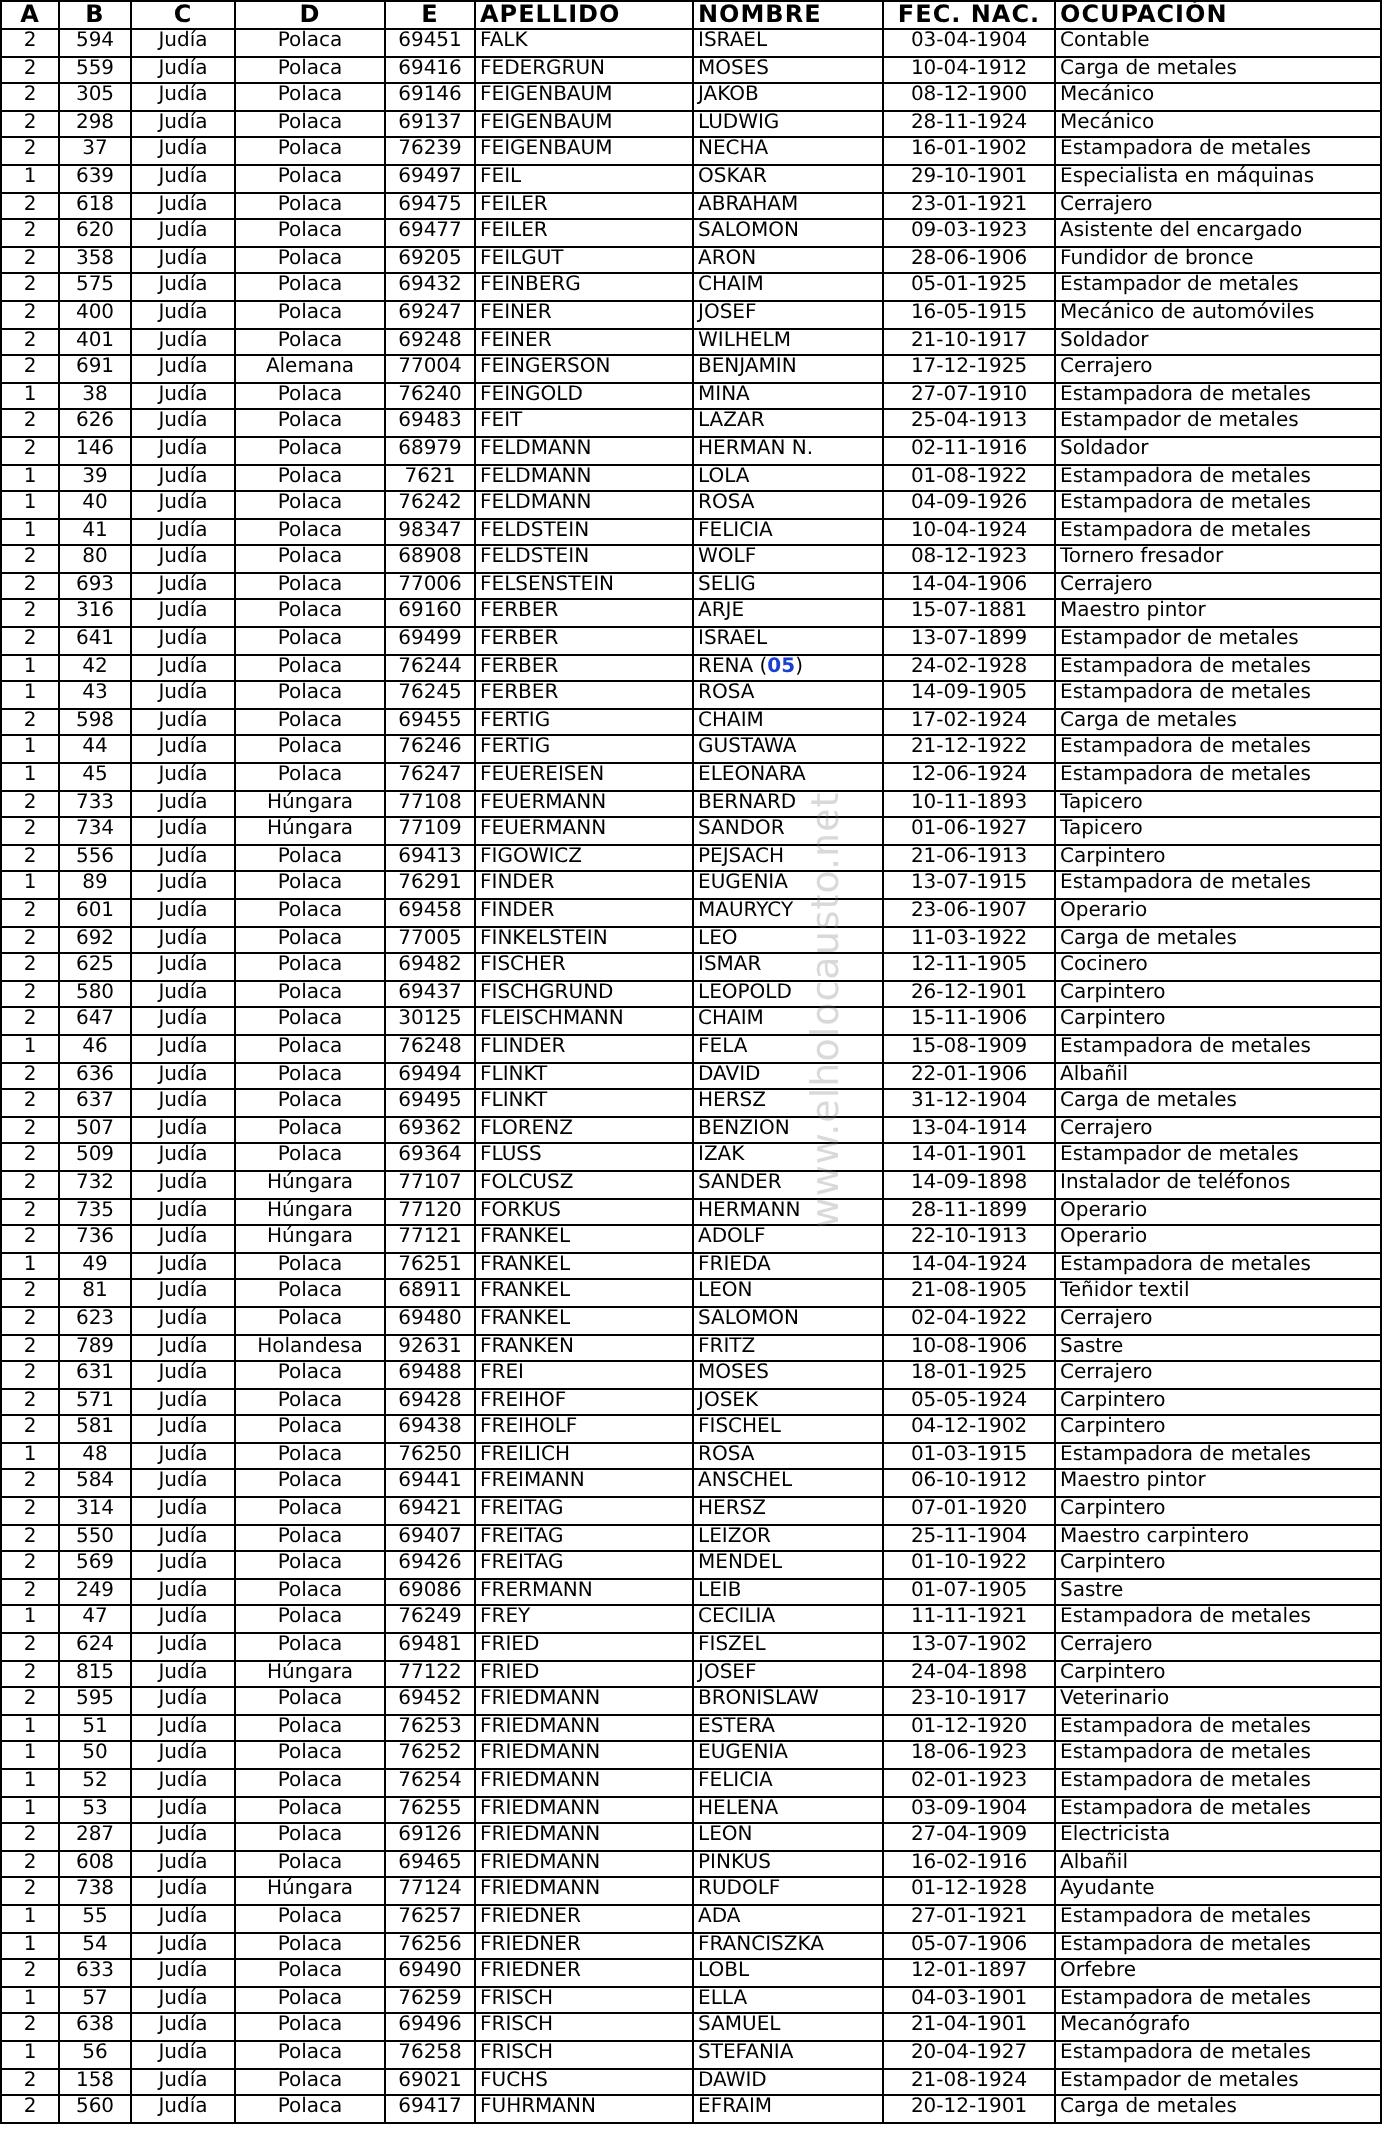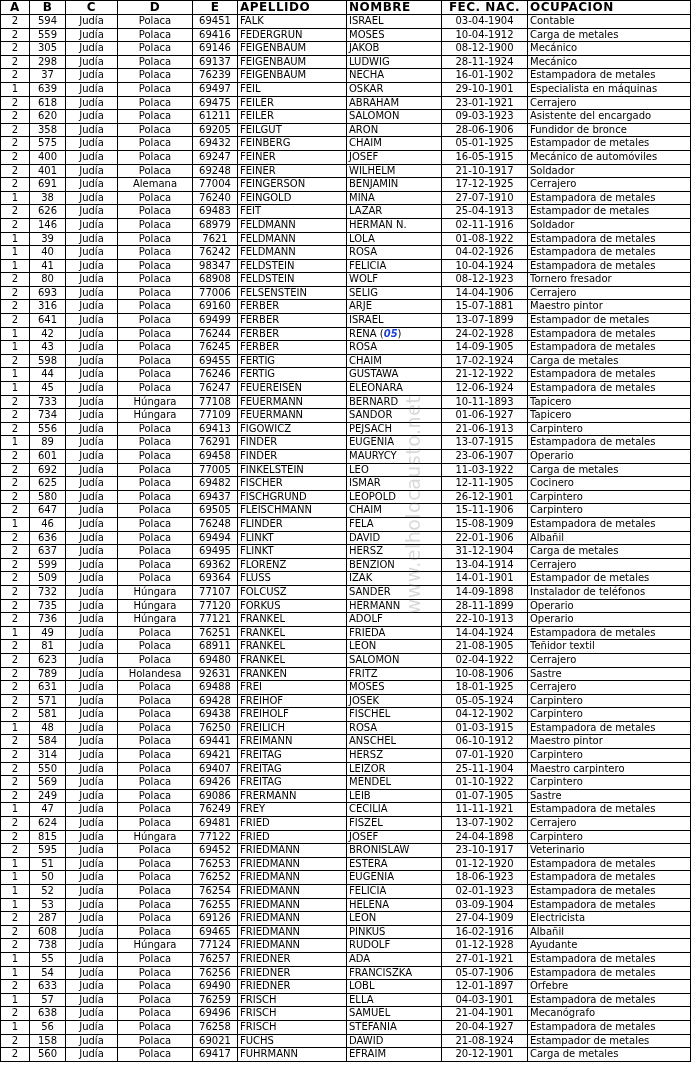--- a/index.html
+++ b/index.html
@@ -22,21 +22,21 @@
       height: 12.6px;
     }
     table.roster th {
       font-weight: bold;
       font-size: 12px;
       letter-spacing: 0.5px;
       height: 13px;
     }
     th.c, td.c { text-align: center; }
     th.l, td.l { text-align: left; }
-    .note { color: #1a3fd1; font-weight: bold; font-style: italic; }
+    .note { color: #1a3fd1; font-weight: bold; }
     .watermark {
       position: absolute;
       left: 413px; top: 505px;
       transform: translate(-50%, -50%) rotate(-90deg);
       font-family: "DejaVu Sans", sans-serif;
       font-size: 19px;
       color: rgba(120,120,120,0.28);
       white-space: nowrap;
       pointer-events: none;
       letter-spacing: 0.5px;
@@ -146,21 +146,21 @@
         <td class="l">FEILER</td>
         <td class="l">ABRAHAM</td>
         <td class="c">23-01-1921</td>
         <td class="l">Cerrajero</td>
       </tr>
       <tr>
         <td class="c">2</td>
         <td class="c">620</td>
         <td class="c">Judía</td>
         <td class="c">Polaca</td>
-        <td class="c">61211</td>
+        <td class="c">69477</td>
         <td class="l">FEILER</td>
         <td class="l">SALOMON</td>
         <td class="c">09-03-1923</td>
         <td class="l">Asistente del encargado</td>
       </tr>
       <tr>
         <td class="c">2</td>
         <td class="c">358</td>
         <td class="c">Judía</td>
         <td class="c">Polaca</td>
@@ -259,21 +259,21 @@
         <td class="l">Estampadora de metales</td>
       </tr>
       <tr>
         <td class="c">1</td>
         <td class="c">40</td>
         <td class="c">Judía</td>
         <td class="c">Polaca</td>
         <td class="c">76242</td>
         <td class="l">FELDMANN</td>
         <td class="l">ROSA</td>
-        <td class="c">04-02-1926</td>
+        <td class="c">04-09-1926</td>
         <td class="l">Estampadora de metales</td>
       </tr>
       <tr>
         <td class="c">1</td>
         <td class="c">41</td>
         <td class="c">Judía</td>
         <td class="c">Polaca</td>
         <td class="c">98347</td>
         <td class="l">FELDSTEIN</td>
         <td class="l">FELICIA</td>
@@ -465,21 +465,21 @@
         <td class="l">FISCHGRUND</td>
         <td class="l">LEOPOLD</td>
         <td class="c">26-12-1901</td>
         <td class="l">Carpintero</td>
       </tr>
       <tr>
         <td class="c">2</td>
         <td class="c">647</td>
         <td class="c">Judía</td>
         <td class="c">Polaca</td>
-        <td class="c">69505</td>
+        <td class="c">30125</td>
         <td class="l">FLEISCHMANN</td>
         <td class="l">CHAIM</td>
         <td class="c">15-11-1906</td>
         <td class="l">Carpintero</td>
       </tr>
       <tr>
         <td class="c">1</td>
         <td class="c">46</td>
         <td class="c">Judía</td>
         <td class="c">Polaca</td>
@@ -506,21 +506,21 @@
         <td class="c">Judía</td>
         <td class="c">Polaca</td>
         <td class="c">69495</td>
         <td class="l">FLINKT</td>
         <td class="l">HERSZ</td>
         <td class="c">31-12-1904</td>
         <td class="l">Carga de metales</td>
       </tr>
       <tr>
         <td class="c">2</td>
-        <td class="c">599</td>
+        <td class="c">507</td>
         <td class="c">Judía</td>
         <td class="c">Polaca</td>
         <td class="c">69362</td>
         <td class="l">FLORENZ</td>
         <td class="l">BENZION</td>
         <td class="c">13-04-1914</td>
         <td class="l">Cerrajero</td>
       </tr>
       <tr>
         <td class="c">2</td>

